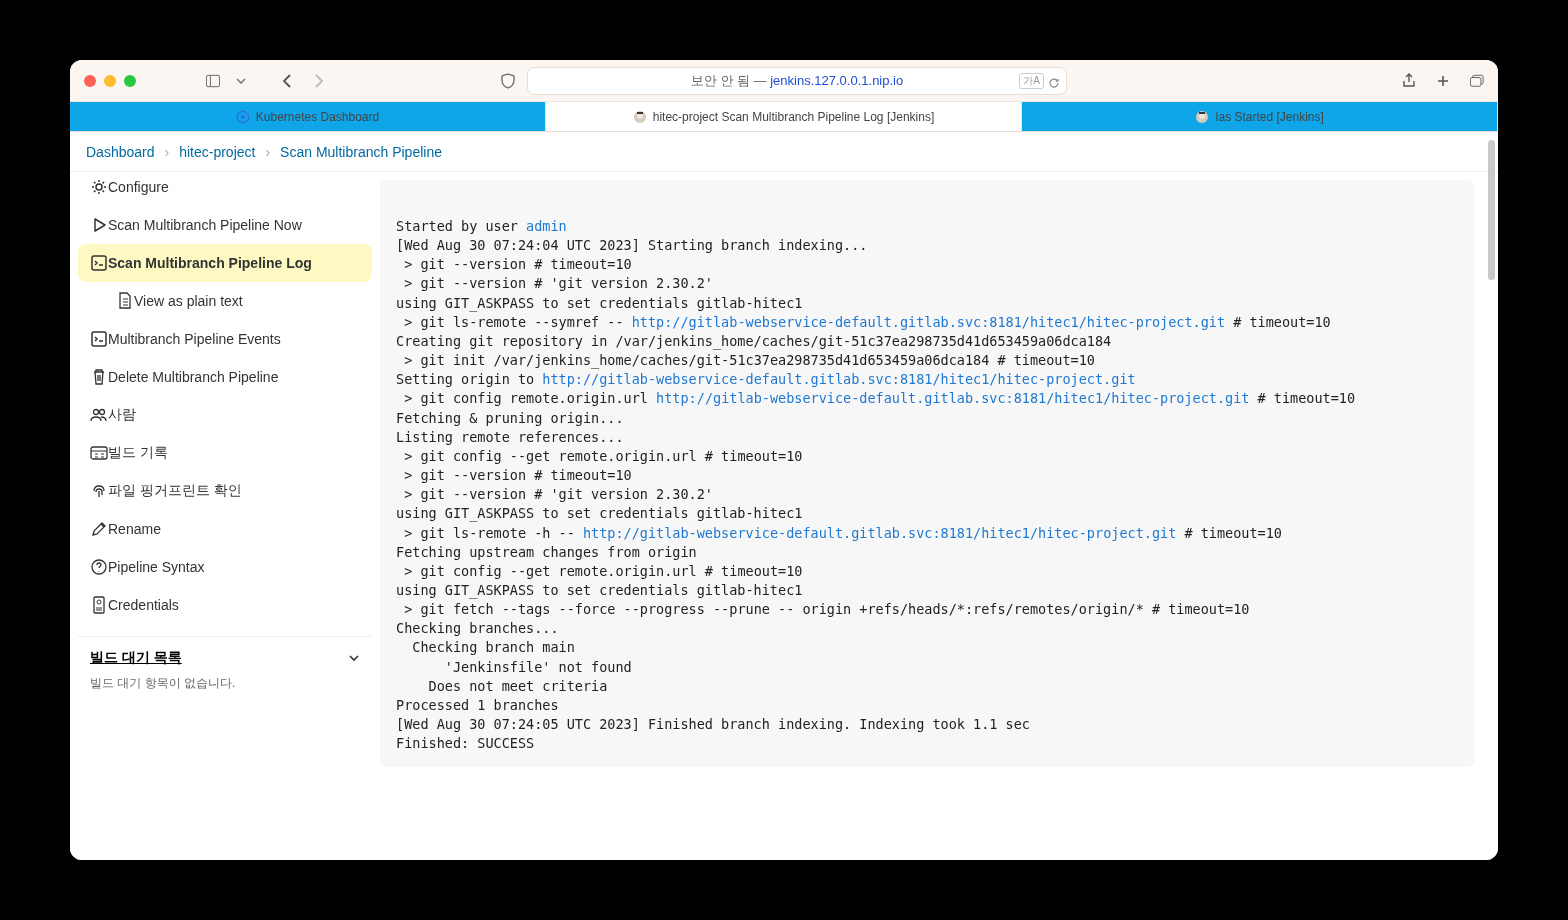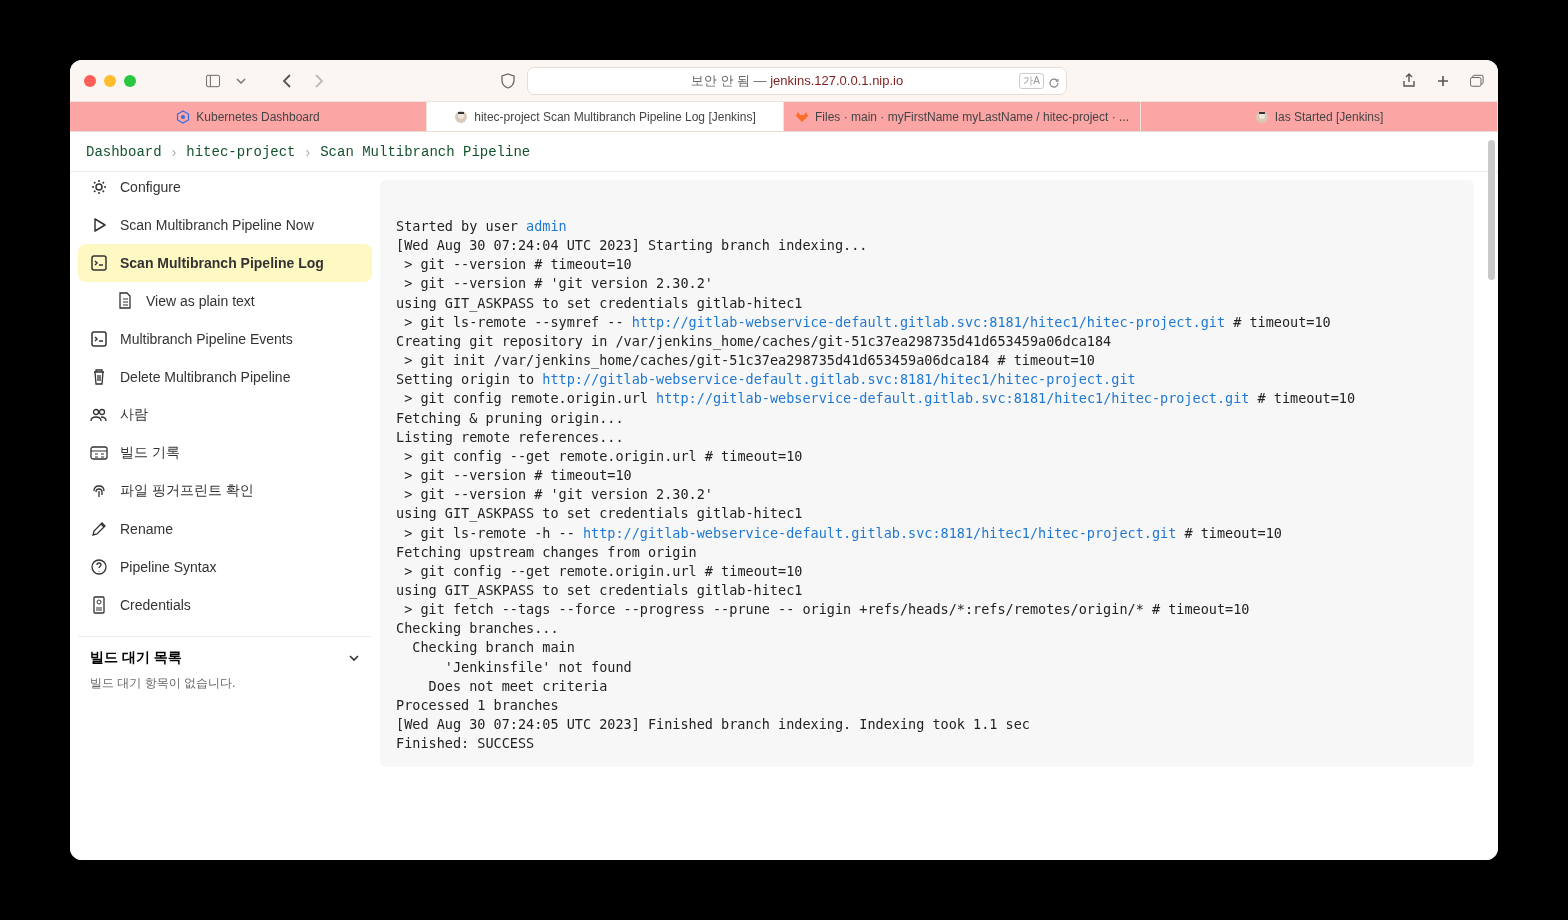--- a/index.html
+++ b/index.html
@@ -10,38 +10,38 @@
 .tl { width: 12px; height: 12px; border-radius: 50%; }
 .tl.red { background: #ff5f57; }
 .tl.yellow { background: #febc2e; }
 .tl.green { background: #28c840; }
 .titlebar-center { position: absolute; left: 50%; transform: translateX(-50%); display: flex; align-items: center; gap: 12px; }
 .tool-group { display:flex; align-items:center; gap: 14px; margin-left: 70px; }
 .tool-icon { width: 14px; height: 14px; display:inline-flex; align-items:center; justify-content:center; color:#555; }
 .nav-arrows { display:flex; gap: 18px; margin-left: 18px; }
 .urlbar { display:flex; align-items:center; background:#fff; border:1px solid #e5ddd6; border-radius:7px; height:28px; width: 540px; padding: 0 8px; font-size:13px; color:#777; justify-content:center; gap:6px; position:relative; }
 .urlbar .addr { color:#666; }
-.urlbar .addr b { color:#7f1d1d; font-weight:500; }
+.urlbar .addr b { color:#1d4ed8; font-weight:500; }
 .urlbar-right { position:absolute; right:6px; display:flex; gap:4px; align-items:flex-end; color:#999; font-size:11px; }
 .titlebar-right { margin-left:auto; display:flex; gap:20px; color:#555; }
-.tabsbar { height:30px; background:#fca5a5; display:flex; border-bottom:1px solid #e7ddd5; }
+.tabsbar { height:30px; background:#0ea5e9; display:flex; border-bottom:1px solid #e7ddd5; }
 .tab { flex:1; display:flex; align-items:center; justify-content:center; gap:6px; font-size:12px; color:#444; border-right:1px solid #eee2d9; cursor:pointer; }
 .tab.active { background:#fff; }
 .tab-icon { width:14px; height:14px; display:inline-flex; align-items:center; justify-content:center; }
 .content { flex:1; display:flex; flex-direction:column; background:#fff; overflow:hidden; }
 .breadcrumb { height:40px; display:flex; align-items:center; padding:0 16px; font-size:14px; border-bottom:1px solid #eee; }
-.breadcrumb a { color:#14532d; text-decoration:none;font-family:Liberation Mono, monospace; }
+.breadcrumb a { color:#0369a1; text-decoration:none; }
 .breadcrumb .sep { margin:0 10px; color:#aaa; }
 .main { flex:1; display:flex; overflow:hidden; }
 .sidebar { width:310px; padding:4px 8px 8px 8px; display:flex; flex-direction:column; gap:0; overflow:auto; }
-.side-item { display:flex; align-items:center; gap:12px; padding:10px 12px; border-radius:8px; font-size:14px; color:#333; cursor:pointer; }
+.side-item { display:flex; align-items:center; padding:10px 12px; border-radius:8px; font-size:14px; color:#333; cursor:pointer; }
 .side-item.indent { padding-left: 38px; }
 .side-item.active { background:#fef9c3; font-weight:600; }
 .side-item .ico { width:18px; height:18px; display:inline-flex; align-items:center; justify-content:center; color:#333; }
-.side-section { margin-top:12px; border-top:1px solid #eee; padding:12px 12px 6px 12px; display:flex; align-items:center; justify-content:space-between; font-size:14px; font-weight:600; }
+.side-section { margin-top:12px; border-top:1px solid #eee; padding:12px 12px 6px 12px; display:flex; align-items:center; justify-content:space-between; font-size:14px; font-weight:600;text-decoration:underline; }
 .side-note { padding:2px 12px 10px 12px; font-size:12px; color:#666; }
 .logpane { flex:1; padding:8px 24px 20px 0; overflow:auto; }
 .logbox { background:#f7f7f7; border-radius:6px; padding:14px 16px; }
 pre { font-family: "SFMono-Regular", Menlo, Consolas, monospace; font-size:13.5px; line-height:1.42; color:#222; white-space:pre-wrap; word-break:break-all;margin-top:23px; }
 pre a { color:#1f78d1; text-decoration:none; }
 .scrollbar-v { position:absolute; right:3px; top:80px; width:7px; height:140px; background:#c9c9c9; border-radius:4px; }
 .window { position:relative; }
 svg { display:block; }
 </style>
 </head>
@@ -132,28 +132,20 @@
     </div>
     <div class="tab active">
       <span class="tab-icon">
           <svg width="14" height="14" viewBox="0 0 14 14">
             <circle cx="7" cy="7" r="6" fill="#d8c9b8"></circle>
             <circle cx="7" cy="6" r="3" fill="#f0e6d9"></circle>
             <rect x="4" y="2" width="6" height="2" fill="#333"></rect>
           </svg>
         </span>
       <span>hitec-project Scan Multibranch Pipeline Log [Jenkins]</span>
-    </div>
-    <div class="tab">
-      <span class="tab-icon">
-          <svg width="14" height="14" viewBox="0 0 14 14">
-            <path d="M7 12L1 6l2-4 2 3h4l2-3 2 4-6 6z" fill="#fc6d26"></path>
-          </svg>
-        </span>
-      <span>Files · main · myFirstName myLastName / hitec-project · ...</span>
     </div>
     <div class="tab">
       <span class="tab-icon">
           <svg width="14" height="14" viewBox="0 0 14 14">
             <circle cx="7" cy="7" r="6" fill="#d8c9b8"></circle>
             <circle cx="7" cy="6" r="3" fill="#f0e6d9"></circle>
             <rect x="4" y="2" width="6" height="2" fill="#333"></rect>
           </svg>
         </span>
       <span>Ias Started [Jenkins]</span>

